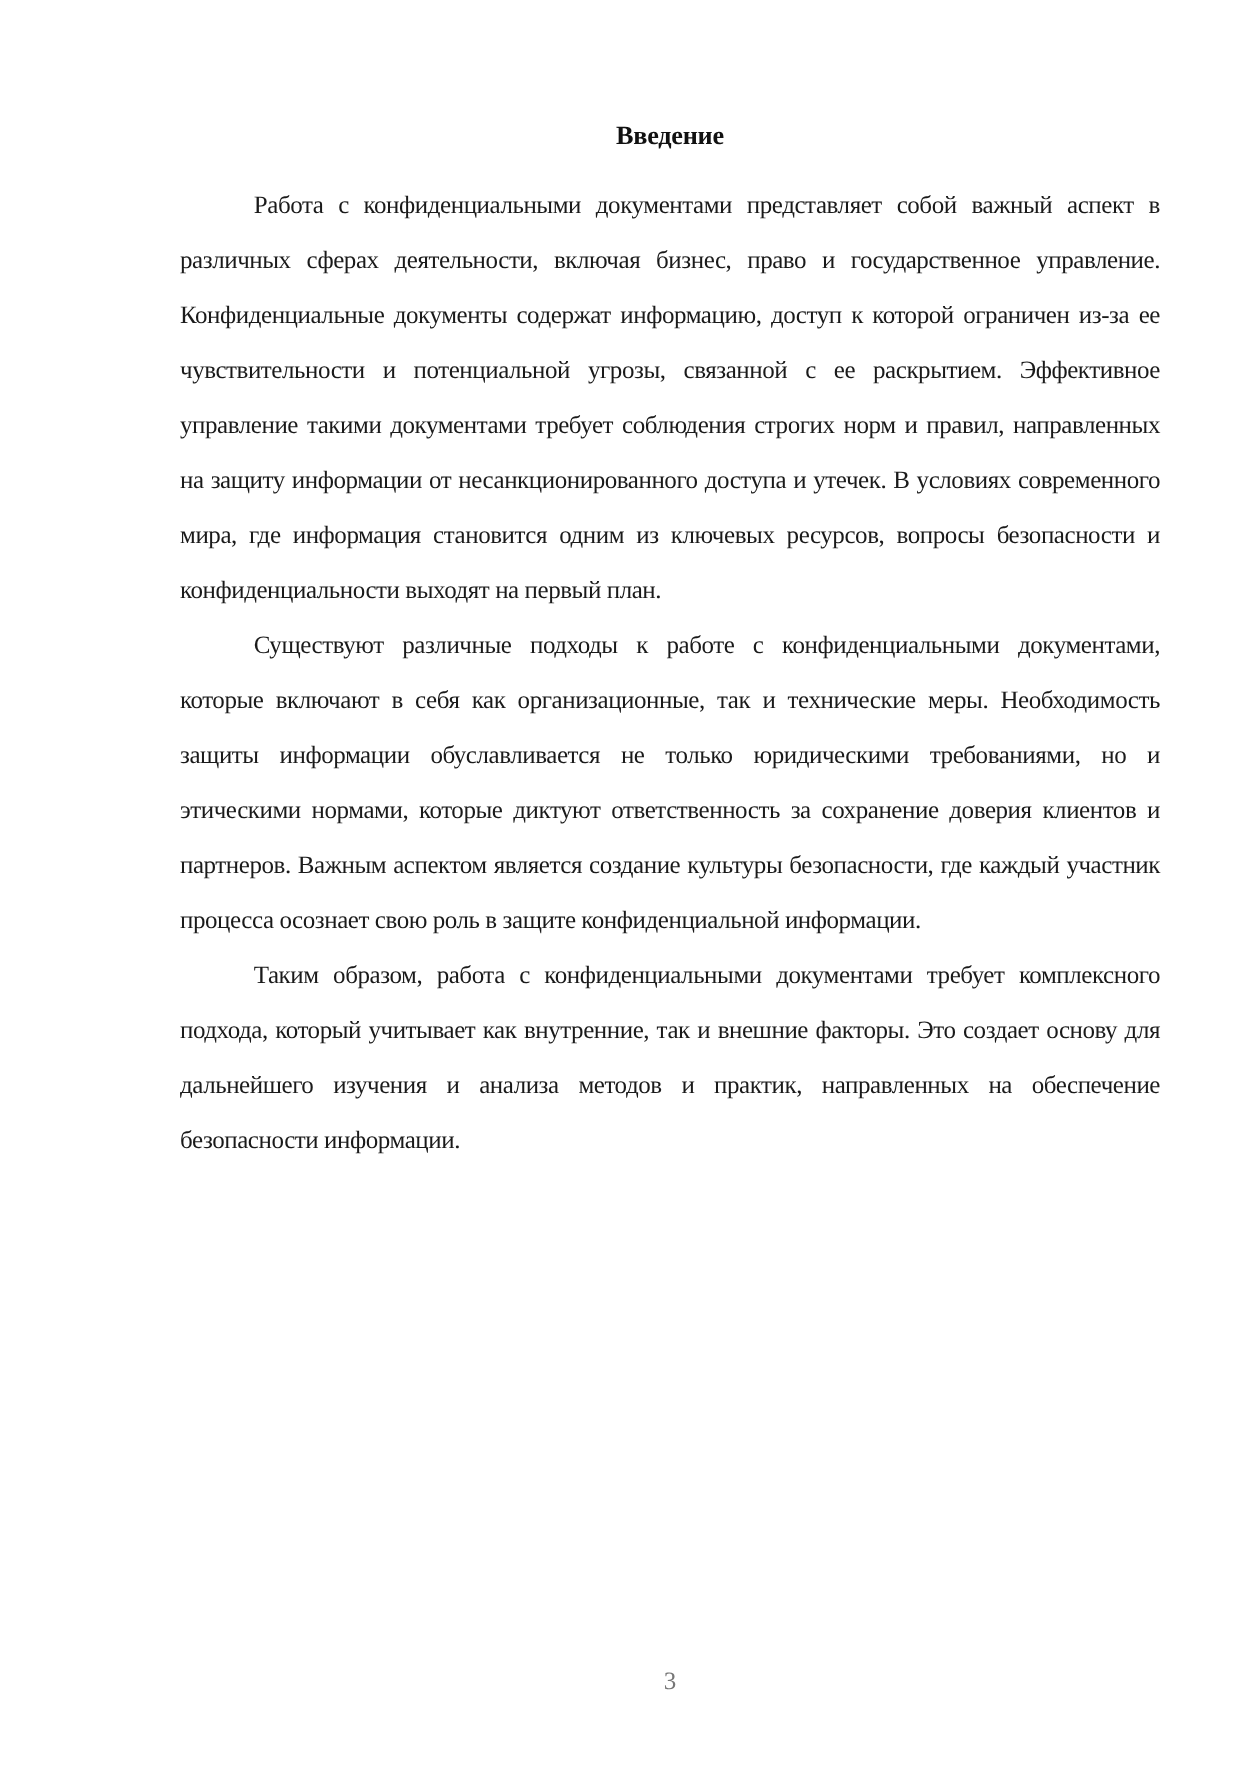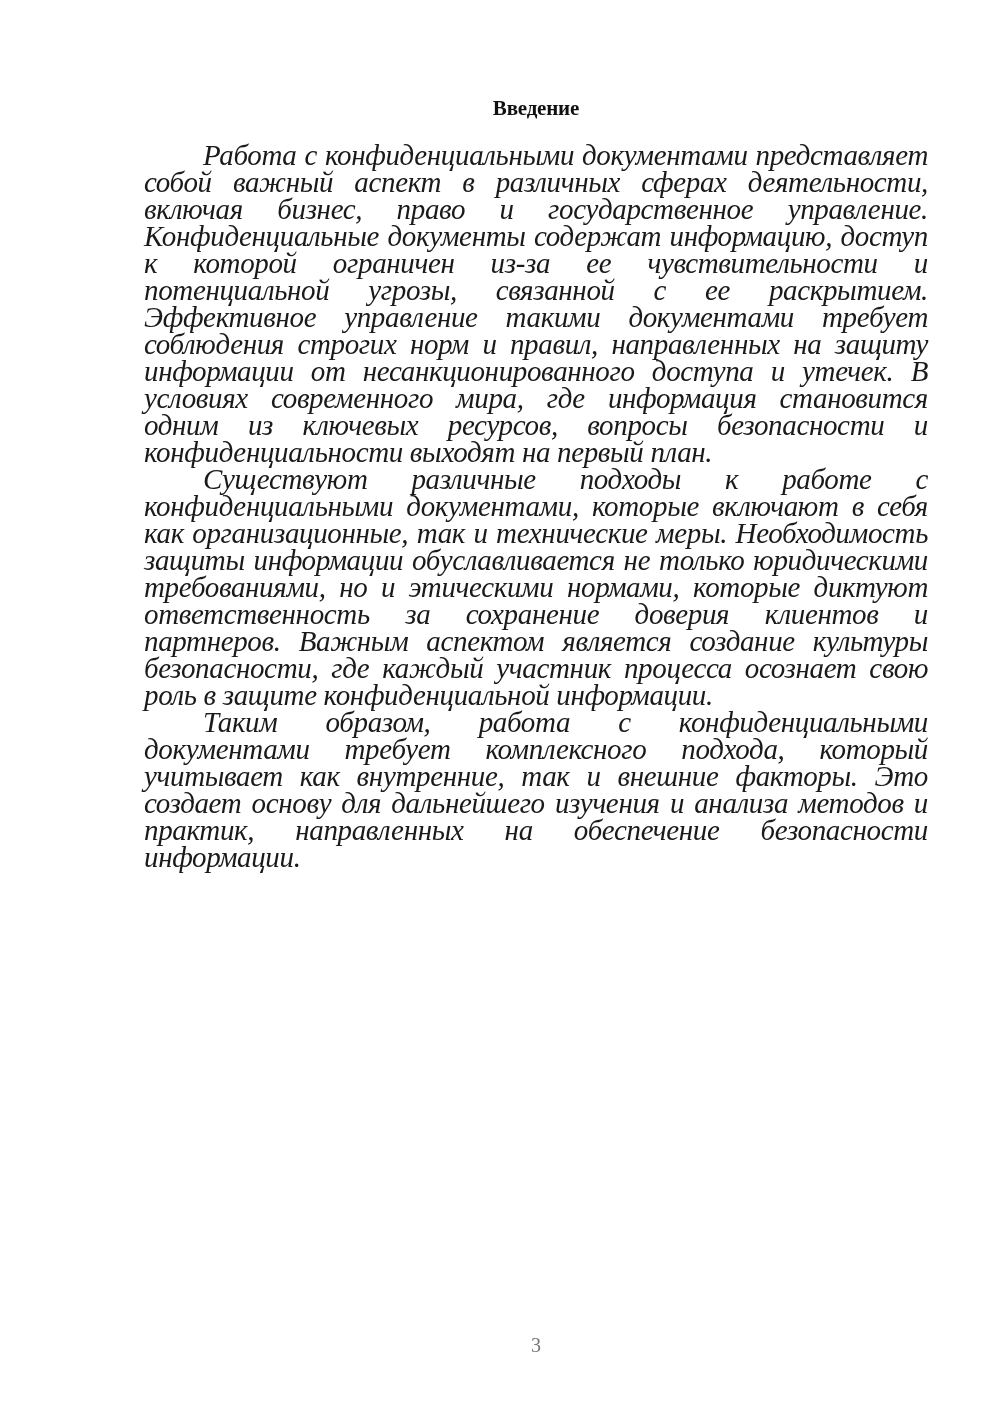--- a/index.html
+++ b/index.html
@@ -30,24 +30,23 @@
       font-weight: bold;
       font-size: 21px;
       letter-spacing: -0.2px;
       color: #111;
     }
     .body-text {
       position: absolute;
       left: 144px;
       width: 784px;
       top: 142px;
-      font-size: 29px;
-      line-height: 27px;
+      font-size: 20px;
+      line-height: 44px;
       letter-spacing: -0.35px;
-      font-style: italic;
     }
     .para {
       margin: 0;
       text-align: justify;
       text-indent: 59px;
     }
     .para + .para {
     }
     .page-number {
       position: absolute;

